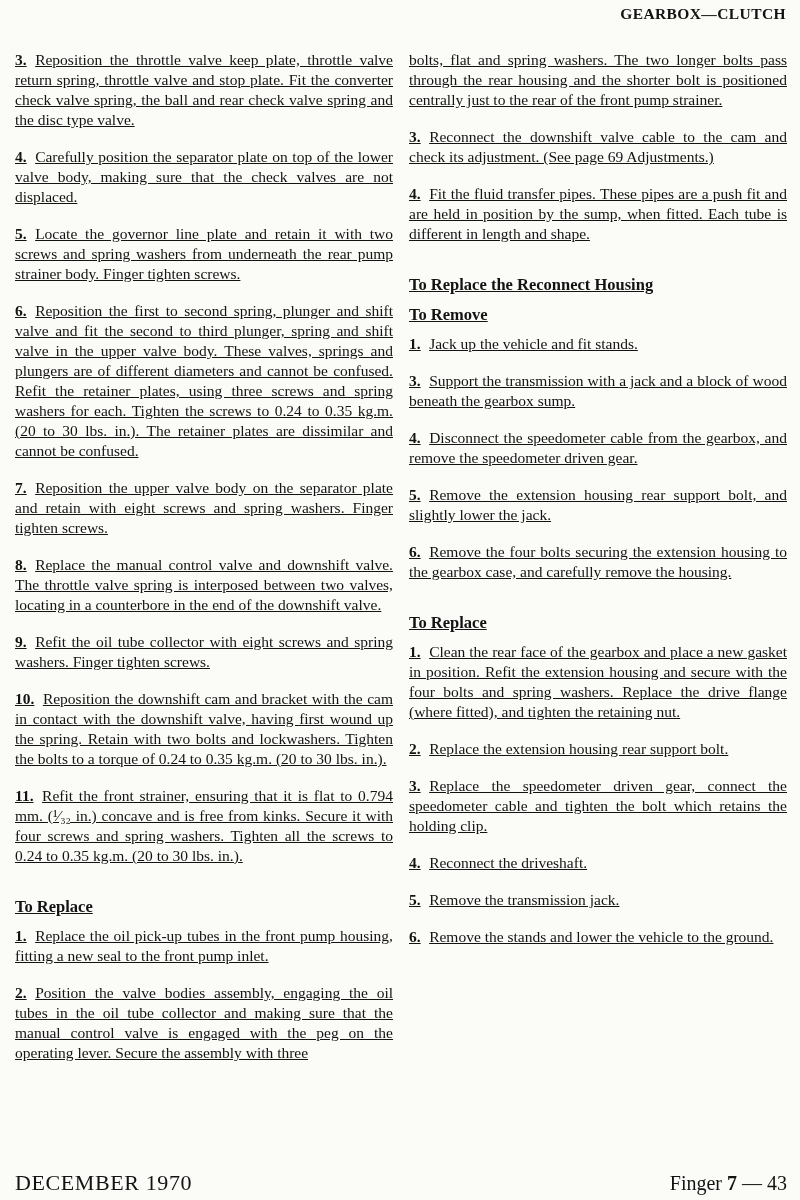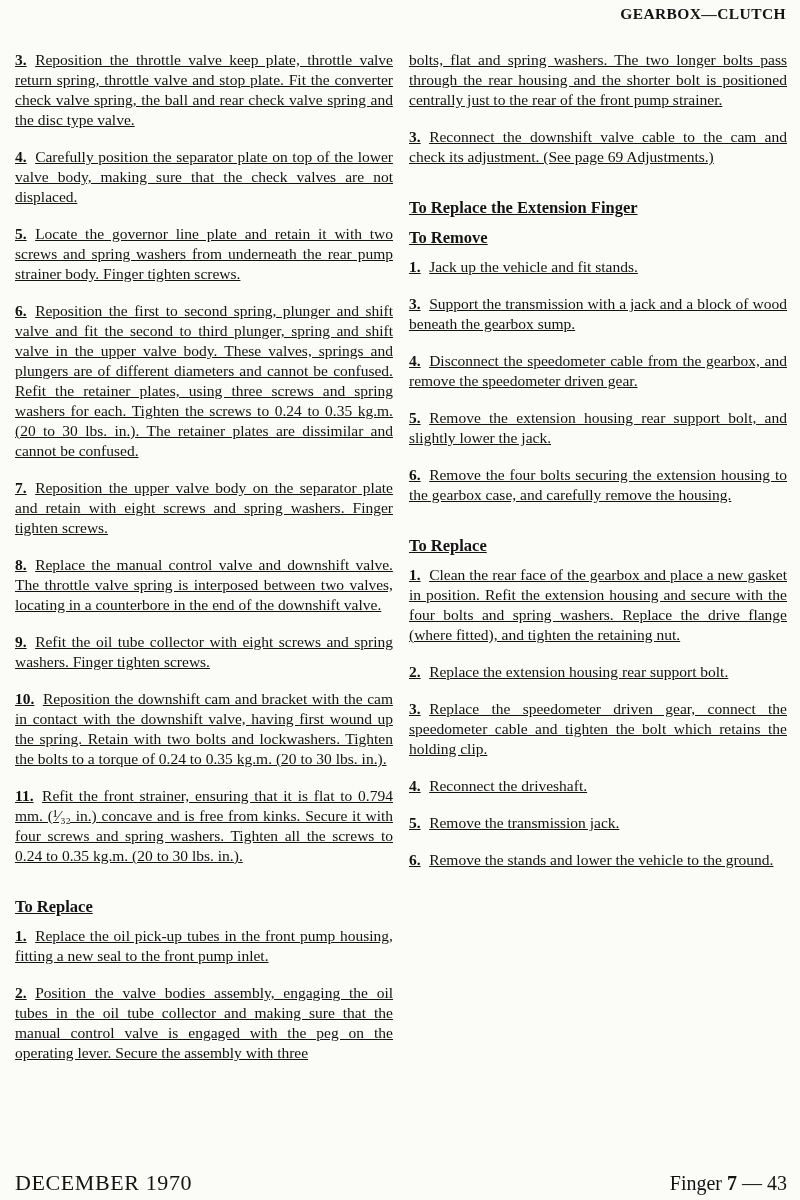--- a/index.html
+++ b/index.html
@@ -93,21 +93,22 @@
       <p class="step"><span class="stepnum">9.</span>Refit the oil tube collector with eight screws and spring washers. Finger tighten screws.</p>
       <p class="step"><span class="stepnum">10.</span>Reposition the downshift cam and bracket with the cam in contact with the downshift valve, having first wound up the spring. Retain with two bolts and lockwashers. Tighten the bolts to a torque of 0.24 to 0.35 kg.m. (20 to 30 lbs. in.).</p>
       <p class="step"><span class="stepnum">11.</span>Refit the front strainer, ensuring that it is flat to 0.794 mm. (¹⁄₃₂ in.) concave and is free from kinks. Secure it with four screws and spring washers. Tighten all the screws to 0.24 to 0.35 kg.m. (20 to 30 lbs. in.).</p>
       <h3 class="subhead">To Replace</h3>
       <p class="step"><span class="stepnum">1.</span>Replace the oil pick-up tubes in the front pump housing, fitting a new seal to the front pump inlet.</p>
       <p class="step"><span class="stepnum">2.</span>Position the valve bodies assembly, engaging the oil tubes in the oil tube collector and making sure that the manual control valve is engaged with the peg on the operating lever. Secure the assembly with three</p>
     </div>
   <div class="col">
       <p class="step">bolts, flat and spring washers. The two longer bolts pass through the rear housing and the shorter bolt is positioned centrally just to the rear of the front pump strainer.</p>
       <p class="step"><span class="stepnum">3.</span>Reconnect the downshift valve cable to the cam and check its adjustment. (See page 69 Adjustments.)</p>
-      <h3 class="subhead">To Replace the Extension Finger</h3>
+      <p class="step"><span class="stepnum">4.</span>Fit the fluid transfer pipes. These pipes are a push fit and are held in position by the sump, when fitted. Each tube is different in length and shape.</p>
+      <h3 class="subhead">To Replace the Reconnect Housing</h3>
       <h3 class="subhead">To Remove</h3>
       <p class="step"><span class="stepnum">1.</span>Jack up the vehicle and fit stands.</p>
       <p class="step"><span class="stepnum">3.</span>Support the transmission with a jack and a block of wood beneath the gearbox sump.</p>
       <p class="step"><span class="stepnum">4.</span>Disconnect the speedometer cable from the gearbox, and remove the speedometer driven gear.</p>
       <p class="step"><span class="stepnum">5.</span>Remove the extension housing rear support bolt, and slightly lower the jack.</p>
       <p class="step"><span class="stepnum">6.</span>Remove the four bolts securing the extension housing to the gearbox case, and carefully remove the housing.</p>
       <h3 class="subhead">To Replace</h3>
       <p class="step"><span class="stepnum">1.</span>Clean the rear face of the gearbox and place a new gasket in position. Refit the extension housing and secure with the four bolts and spring washers. Replace the drive flange (where fitted), and tighten the retaining nut.</p>
       <p class="step"><span class="stepnum">2.</span>Replace the extension housing rear support bolt.</p>
       <p class="step"><span class="stepnum">3.</span>Replace the speedometer driven gear, connect the speedometer cable and tighten the bolt which retains the holding clip.</p>

